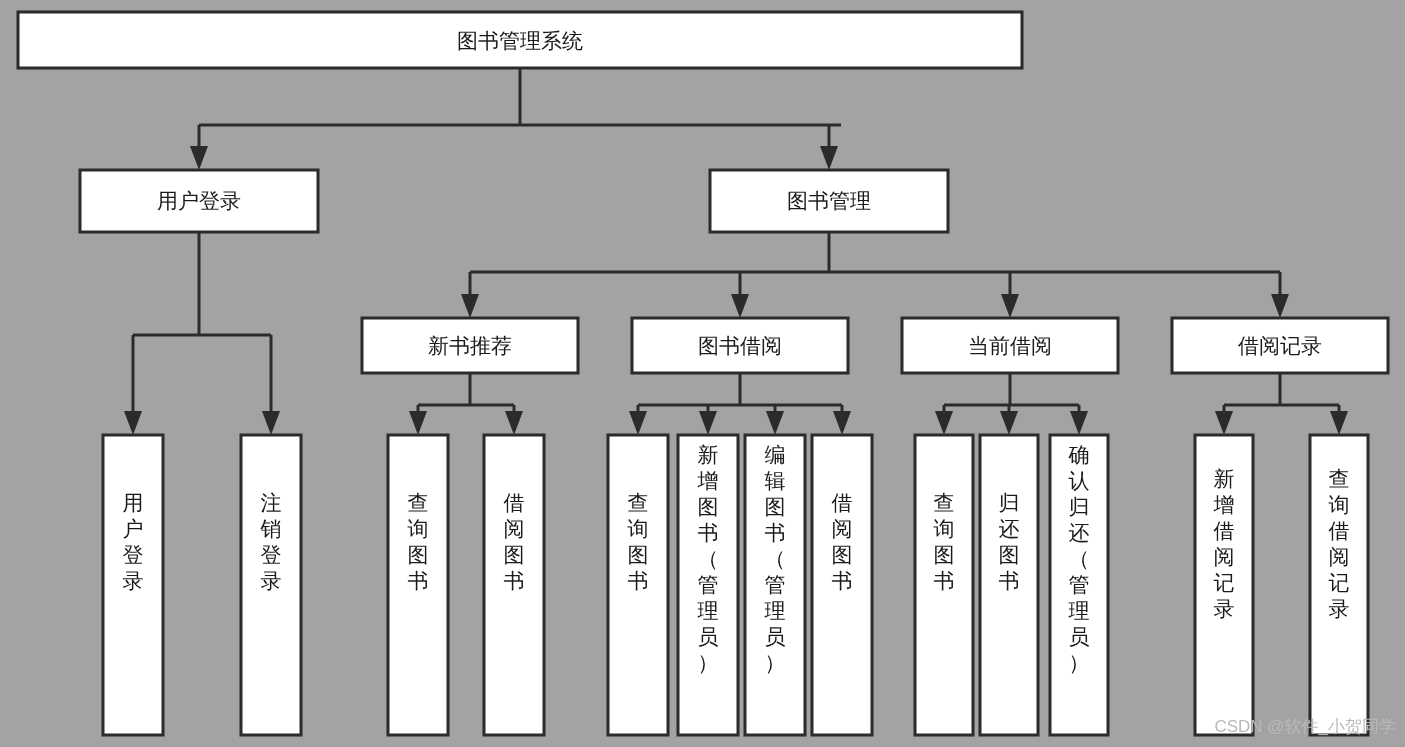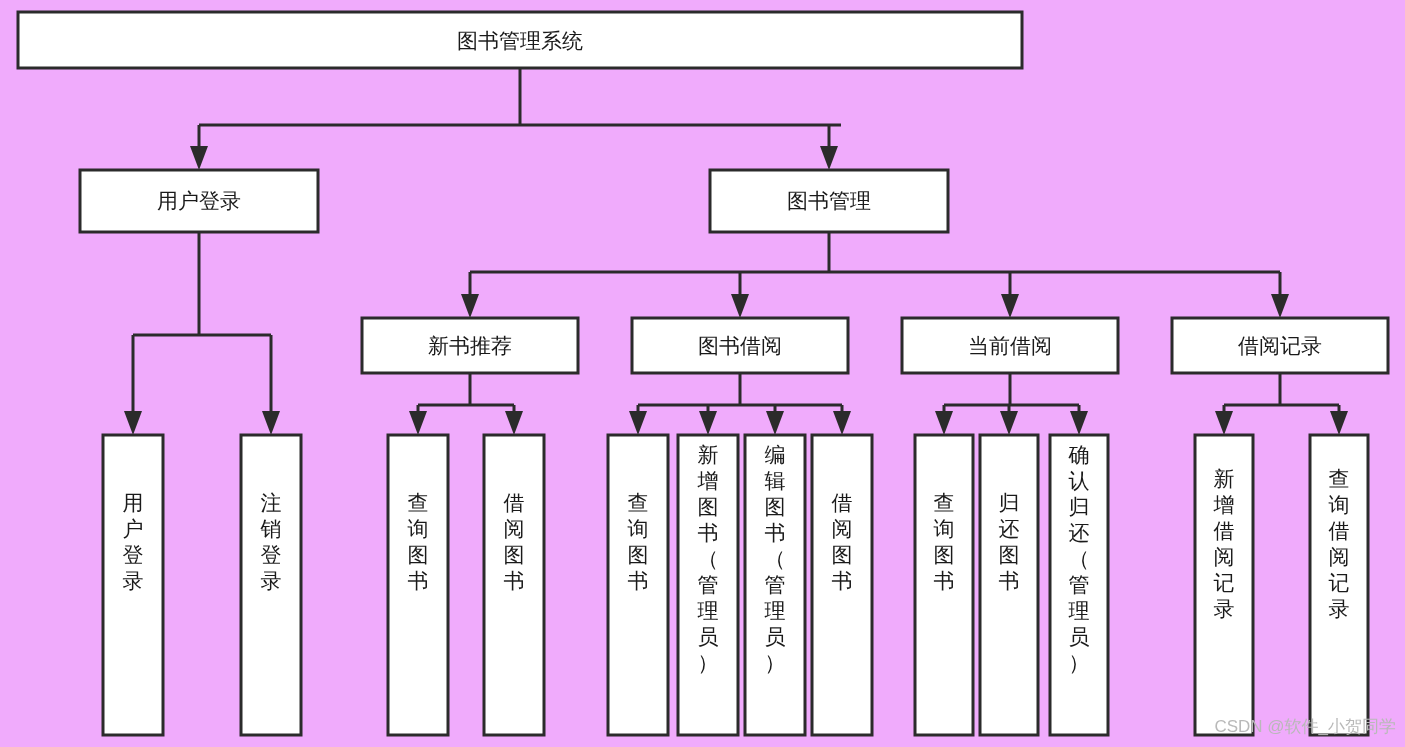--- a/index.html
+++ b/index.html
@@ -8,21 +8,21 @@
     padding: 0;
     background: #ffffff;
   }
   body {
     font-family: "Liberation Sans", "DejaVu Sans", sans-serif;
   }
   #diagram-root {
     position: relative;
     width: 1405px;
     height: 747px;
-    background: #f0abfc;
+    background: #a3a3a3;
     overflow: hidden;
   }
   svg#flow-svg {
     position: absolute;
     top: 0;
     left: 0;
     width: 1405px;
     height: 747px;
     display: block;
   }

